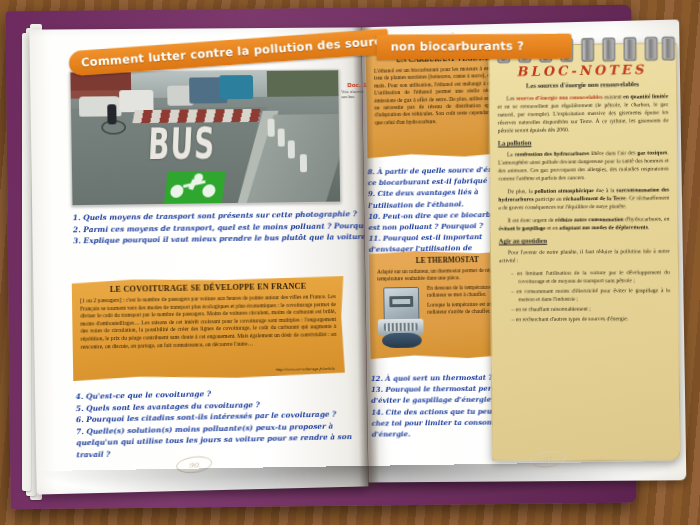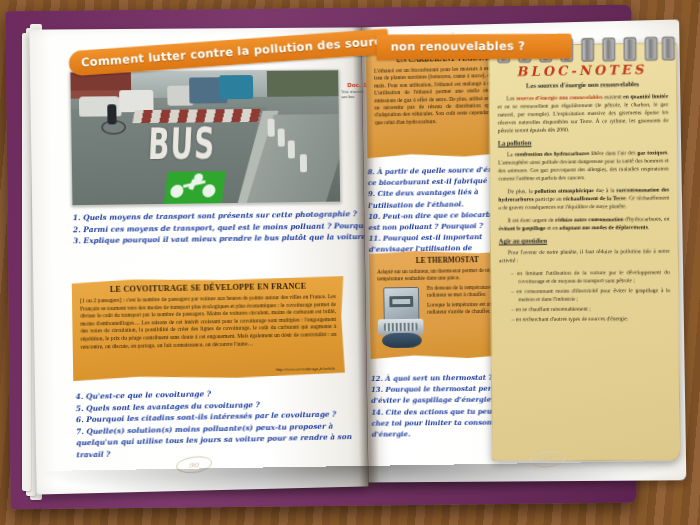--- a/index.html
+++ b/index.html
@@ -386,20 +386,20 @@
   </div>
 
   <div id="gutter"></div>
   <div id="spread-shadow"></div>
 
   <div id="banner-wrap">
     <div class="banner" id="banner-a">
       <span class="banner-txt">Comment lutter contre la pollution des sources d'énergie</span>
     </div>
     <div class="banner" id="banner-b">
-      <span class="banner-txt">non renouvelables ?</span>
+      <span class="banner-txt">non biocarburants ?</span>
     </div>
   </div>
 
   <div class="doclabel" style="left:316px;top:56px;z-index:7;">Doc. 1</div>
   <div style="position:absolute;left:310px;top:63px;z-index:7;font-size:4.2px;color:#3a3a3a;width:26px;line-height:5px;">Voie réservée aux bus</div>
 
 </div>
 
 </body></html>

